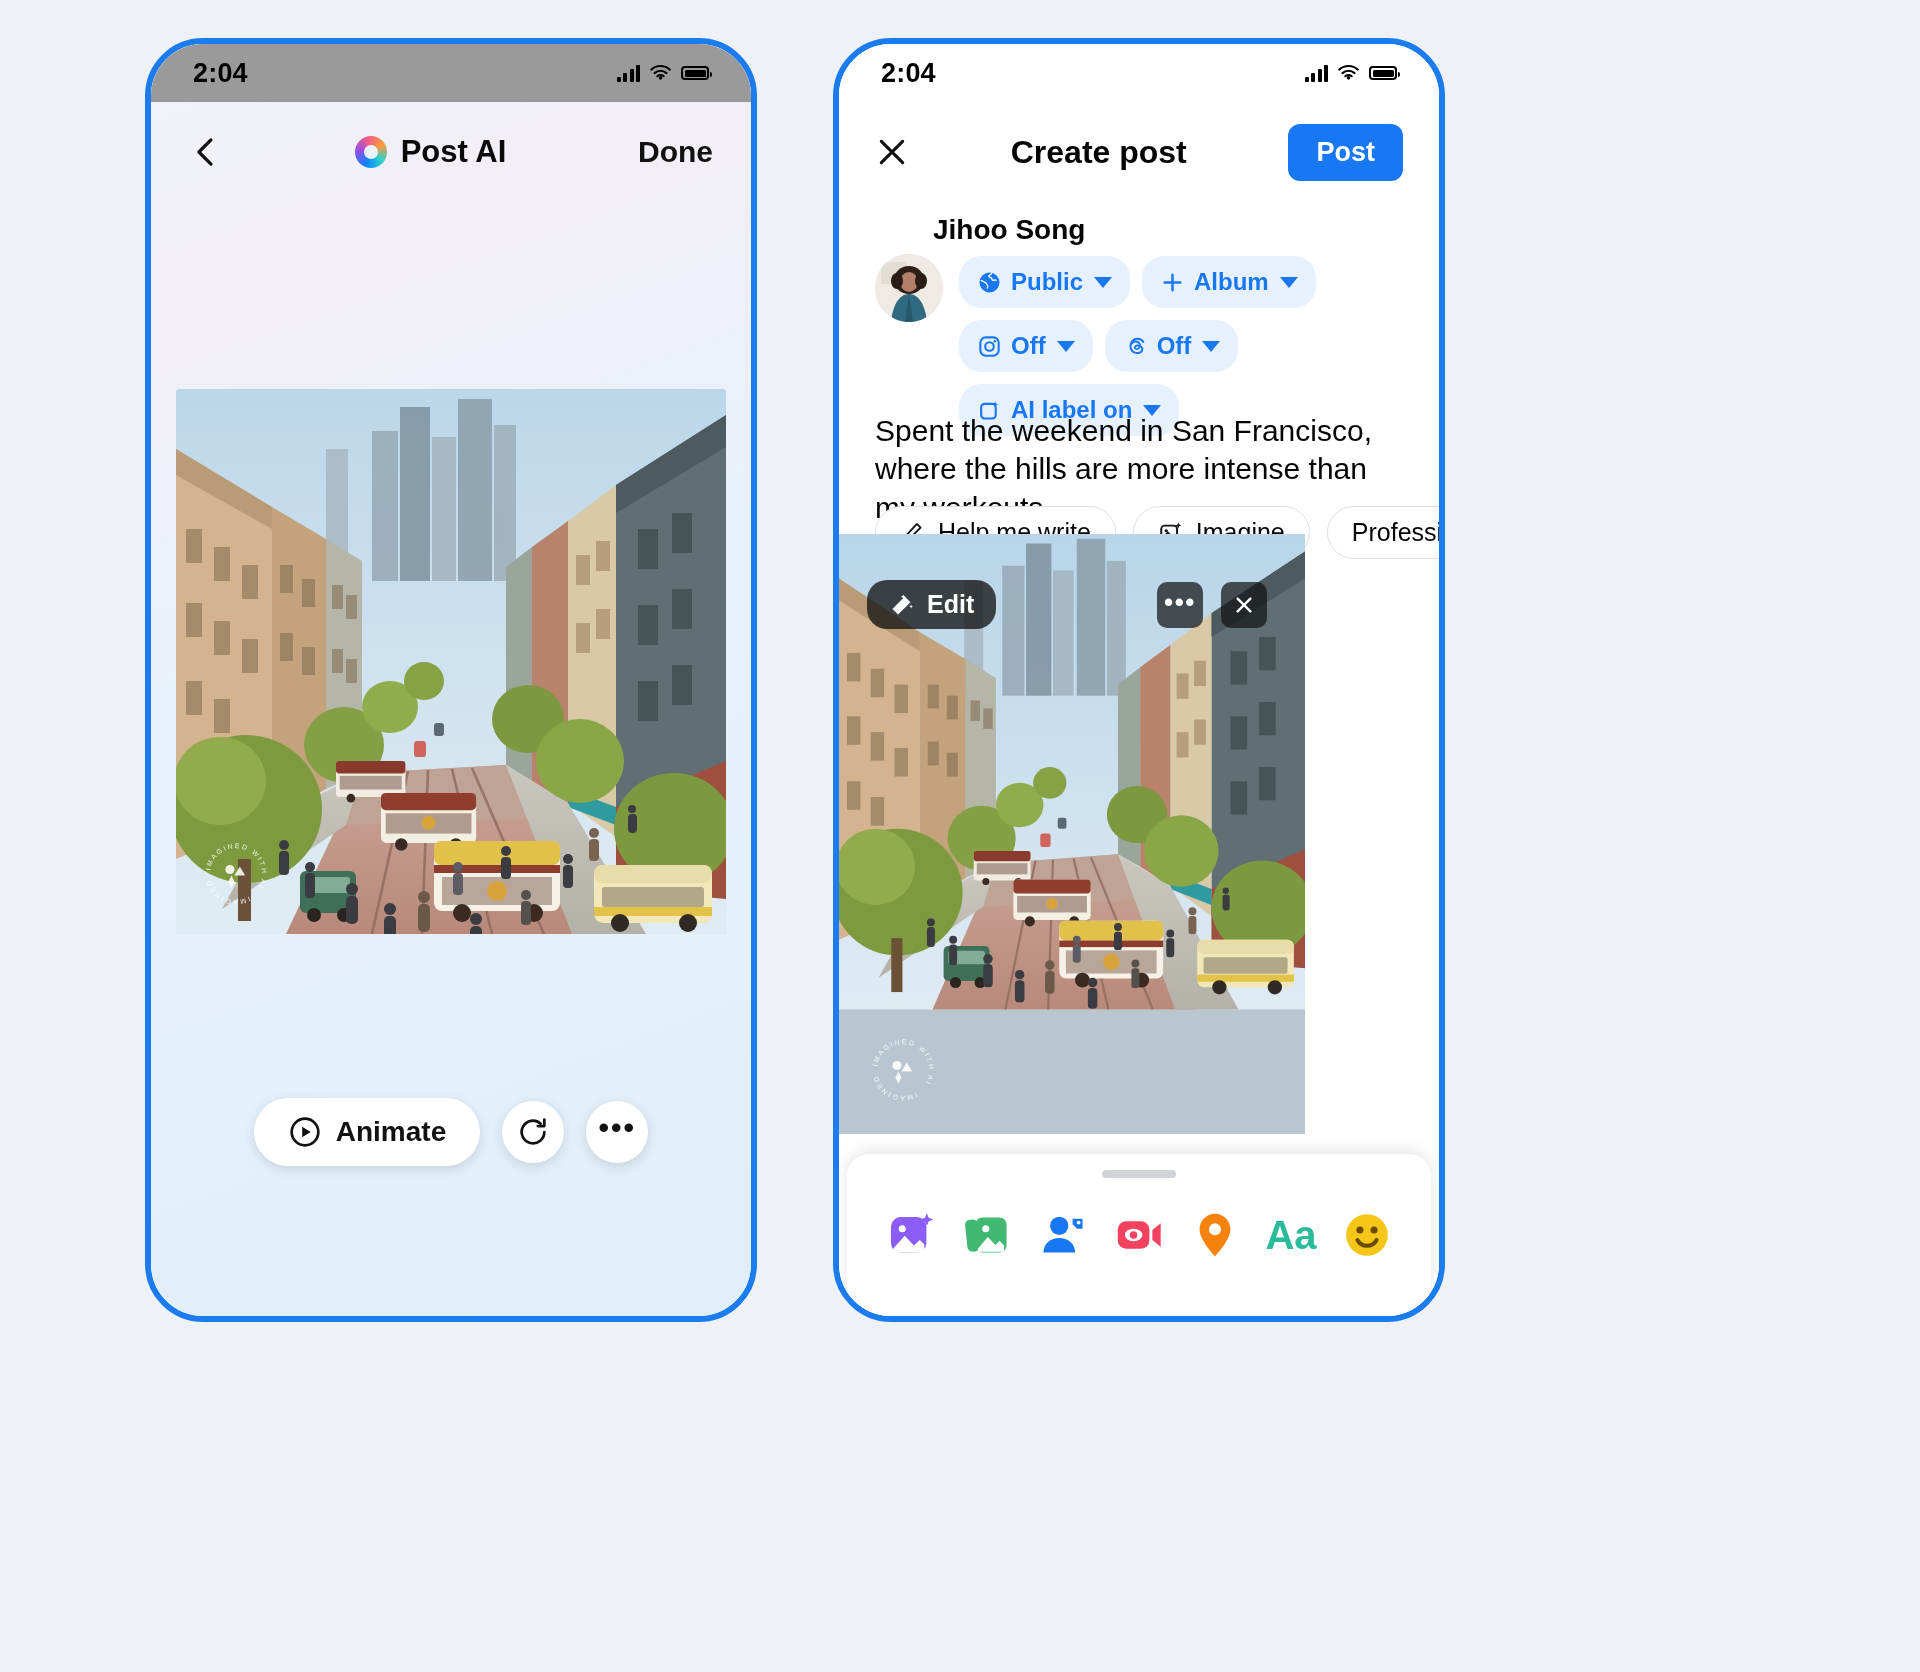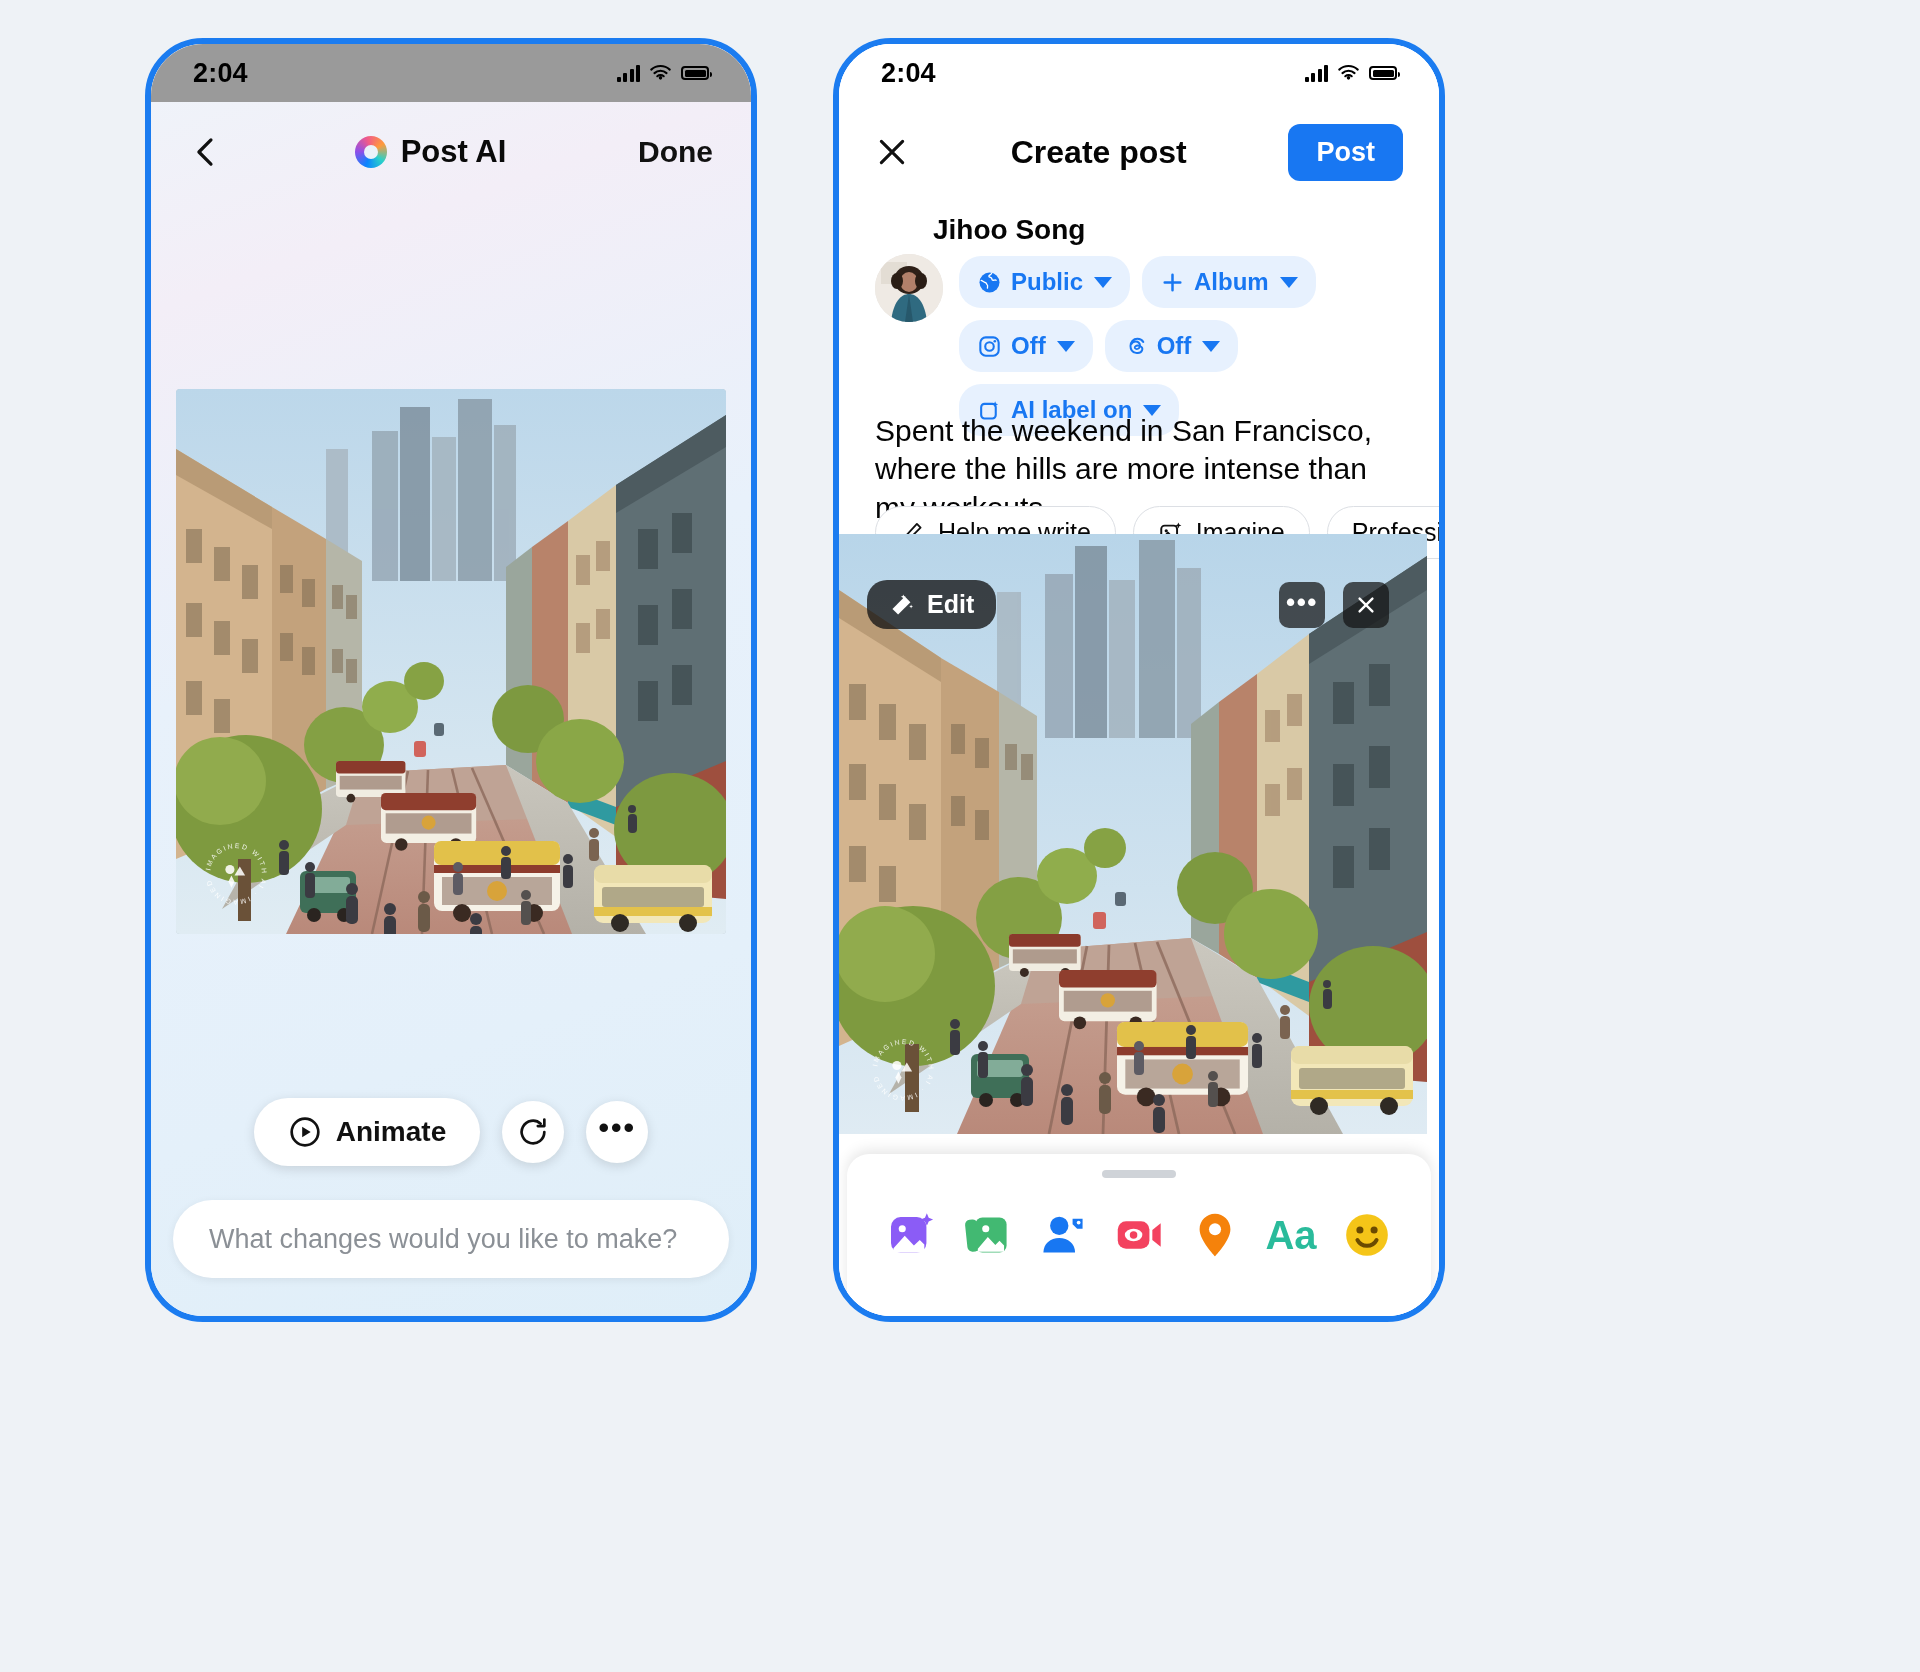--- a/index.html
+++ b/index.html
@@ -77,21 +77,21 @@
   .done-btn{font-size:30px;font-weight:600;color:#111;cursor:pointer;}
 
   
   .photo{
     position:relative;overflow:hidden;background:#b9c6cf;
   }
   #left-photo{
     position:absolute;left:25px;top:345px;width:550px;height:545px;border-radius:4px;
   }
   #right-photo{
-    position:absolute;left:0;top:490px;width:588px;height:600px;
+    position:absolute;left:0;top:490px;width:466px;height:600px;
   }
 
   
   .scene{position:absolute;inset:0;}
 
   .bottom-controls{
     position:absolute;left:0;right:0;bottom:150px;
     display:flex;align-items:center;justify-content:center;gap:22px;
   }
   .animate-pill{
@@ -468,23 +468,20 @@
           <svg width="34" height="34" viewBox="0 0 24 24">
             <path d="M20 12a8 8 0 1 1-2.6-5.9" stroke="#111" stroke-width="1.9" fill="none" stroke-linecap="round"></path>
             <path d="M20 3.2v4.6h-4.6" stroke="#111" stroke-width="1.9" fill="none" stroke-linecap="round" stroke-linejoin="round"></path>
           </svg>
         </div>
         <div class="round-btn">
           <span class="dots">•••</span>
         </div>
       </div>
 
-      <div class="prompt-bar">
-        <input type="text" placeholder="What changes would you like to make?" style="">
-      </div>
     </div>
   </div>
 
   <div class="phone" id="phone-right">
     <div class="screen">
 
       <div class="statusbar sb-white">
         <div class="sb-time">2:04</div>
         <div class="sb-icons">
           <span class="bars">

